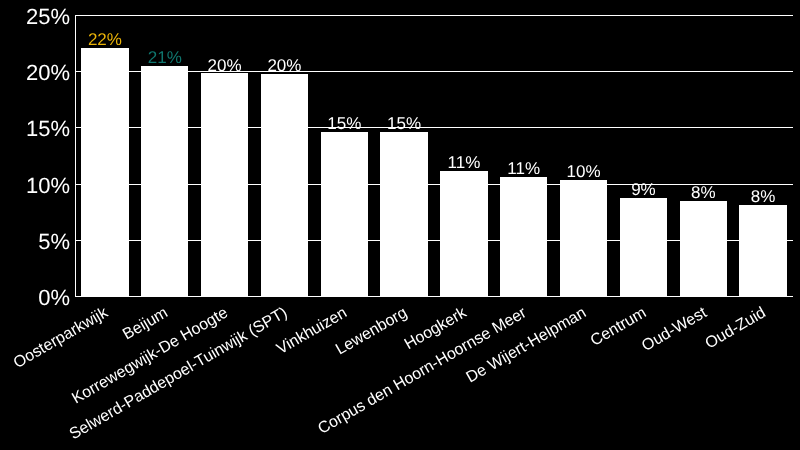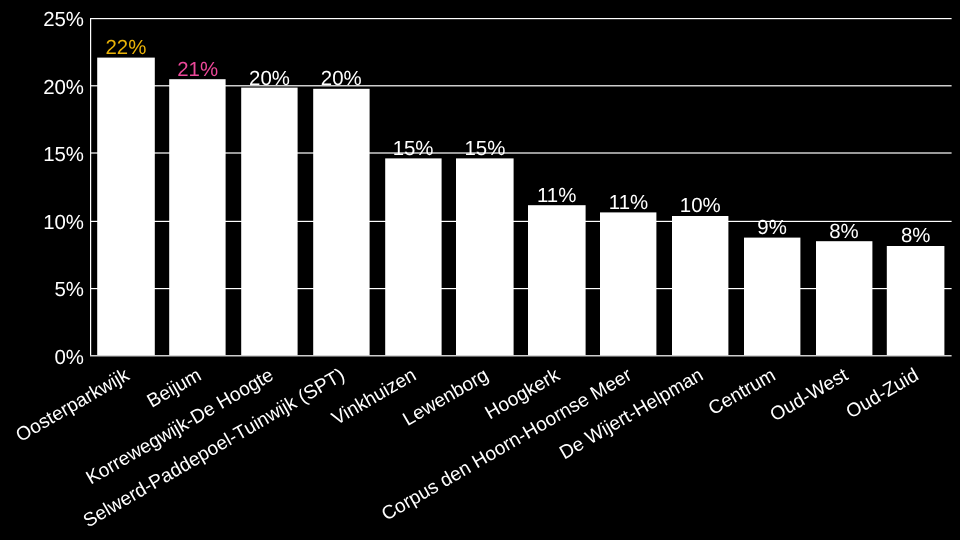--- a/index.html
+++ b/index.html
@@ -4,21 +4,21 @@
 <title>Bar chart</title>
 <style>
   html,body{margin:0;padding:0;background:#000;}
   body{width:800px;height:450px;overflow:hidden;
        font-family:"Liberation Sans",sans-serif;
        -webkit-font-smoothing:antialiased;text-rendering:geometricPrecision;}
   #chart{position:relative;width:800px;height:450px;background:#000;overflow:hidden;}
   .plot{position:absolute;left:75px;top:15px;width:718px;height:281px;}
   .gridline{position:absolute;left:0;width:718px;height:1px;background:#fff;}
   .axisline{position:absolute;left:0;top:0;width:1px;height:281px;background:#fff;}
-  .ytick{position:absolute;color:#fff;font-size:17px;line-height:17px;
+  .ytick{position:absolute;color:#fff;font-size:22px;line-height:17px;
          text-align:right;white-space:nowrap;right:calc(100% + 5px);}
   .bar{position:absolute;bottom:0;background:#fff;}
   .dlabel{position:absolute;color:#fff;font-size:17px;line-height:17px;
           text-align:center;white-space:nowrap;}
   .xlab{position:absolute;color:#fff;font-size:16px;line-height:17px;white-space:nowrap;
         transform-origin:100% 100%;text-align:right;}
 </style>
 </head>
 <body style="background: rgb(0, 0, 0);">
 
@@ -47,21 +47,21 @@
     <div class="bar" style="left: 245.616px; width: 47.2683px; height: 164.104px; background: rgb(255, 255, 255);"></div>
     <div class="bar" style="left: 305.449px; width: 47.2683px; height: 164.104px; background: rgb(255, 255, 255);"></div>
     <div class="bar" style="left: 365.283px; width: 47.2683px; height: 125.326px; background: rgb(255, 255, 255);"></div>
     <div class="bar" style="left: 425.116px; width: 47.2683px; height: 119.144px; background: rgb(255, 255, 255);"></div>
     <div class="bar" style="left: 484.949px; width: 47.2683px; height: 116.334px; background: rgb(255, 255, 255);"></div>
     <div class="bar" style="left: 544.783px; width: 47.2683px; height: 98.35px; background: rgb(255, 255, 255);"></div>
     <div class="bar" style="left: 604.616px; width: 47.2683px; height: 94.978px; background: rgb(255, 255, 255);"></div>
     <div class="bar" style="left: 664.449px; width: 47.2683px; height: 91.044px; background: rgb(255, 255, 255);"></div>
 
     <div class="dlabel" style="left: 6.2825px; width: 47.2683px; top: 15.796px; color: #eab308;">22%</div>
-    <div class="dlabel" style="left: 66.1158px; width: 47.2683px; top: 33.78px; color: #ec4899;">21%</div>
+    <div class="dlabel" style="left: 66.1158px; width: 47.2683px; top: 33.78px; color: #0f766e;">21%</div>
     <div class="dlabel" style="left: 125.949px; width: 47.2683px; top: 41.648px; color: rgb(255, 255, 255);">20%</div>
     <div class="dlabel" style="left: 185.782px; width: 47.2683px; top: 41.9852px; color: rgb(255, 255, 255);">20%</div>
     <div class="dlabel" style="left: 245.616px; width: 47.2683px; top: 100.096px; color: rgb(255, 255, 255);">15%</div>
     <div class="dlabel" style="left: 305.449px; width: 47.2683px; top: 100.096px; color: rgb(255, 255, 255);">15%</div>
     <div class="dlabel" style="left: 365.283px; width: 47.2683px; top: 138.874px; color: rgb(255, 255, 255);">11%</div>
     <div class="dlabel" style="left: 425.116px; width: 47.2683px; top: 145.056px; color: rgb(255, 255, 255);">11%</div>
     <div class="dlabel" style="left: 484.949px; width: 47.2683px; top: 147.866px; color: rgb(255, 255, 255);">10%</div>
     <div class="dlabel" style="left: 544.783px; width: 47.2683px; top: 165.85px; color: rgb(255, 255, 255);">9%</div>
     <div class="dlabel" style="left: 604.616px; width: 47.2683px; top: 169.222px; color: rgb(255, 255, 255);">8%</div>
     <div class="dlabel" style="left: 664.449px; width: 47.2683px; top: 173.156px; color: rgb(255, 255, 255);">8%</div>

